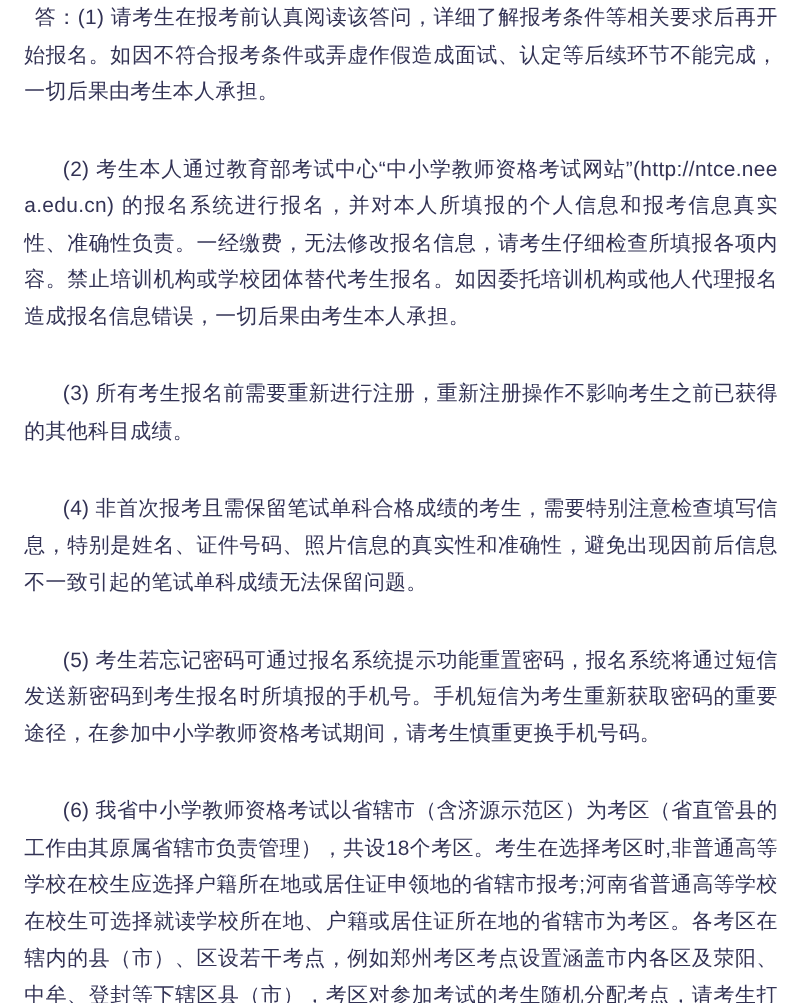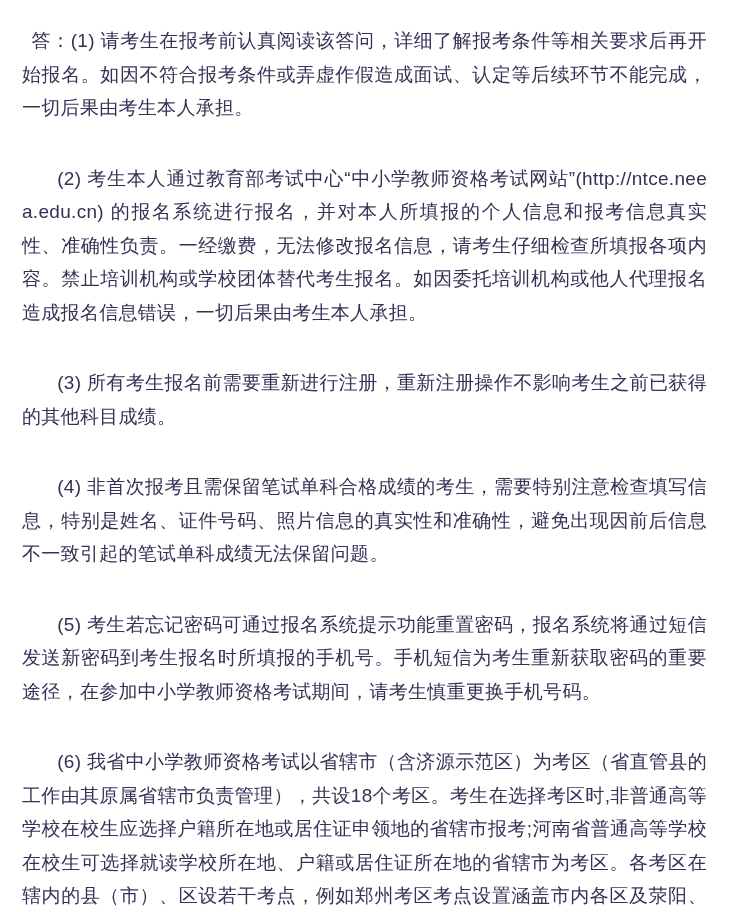--- a/index.html
+++ b/index.html
@@ -10,21 +10,21 @@
   body {
     width: 729px;
     height: 912px;
     overflow: hidden;
     box-sizing: border-box;
   }
   .doc-page {
     width: 729px;
     height: 912px;
     box-sizing: border-box;
-    padding: 24px 22px 0 22px;
+    padding: 0 22px 0 22px;
     background: #ffffff;
     color: #333355;
     font-family: "Liberation Sans", "DejaVu Sans", sans-serif;
     font-size: 19px;
     line-height: 33.5px;
     letter-spacing: 0.3px;
   }
   .doc-page p {
     margin: 0 0 37px 0;
     text-align: justify;

